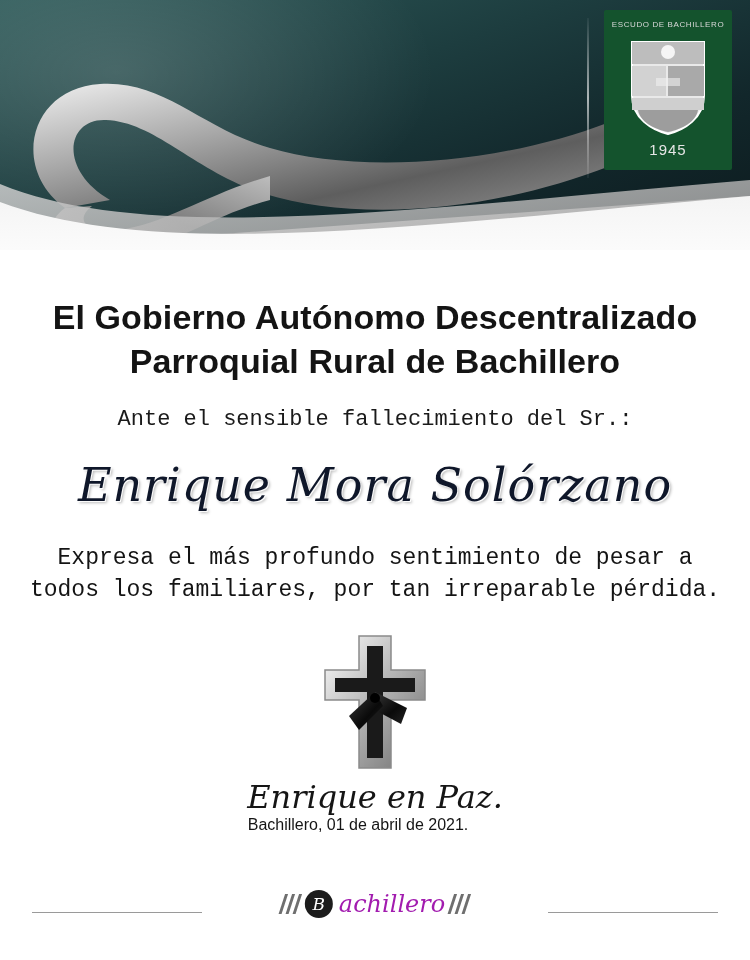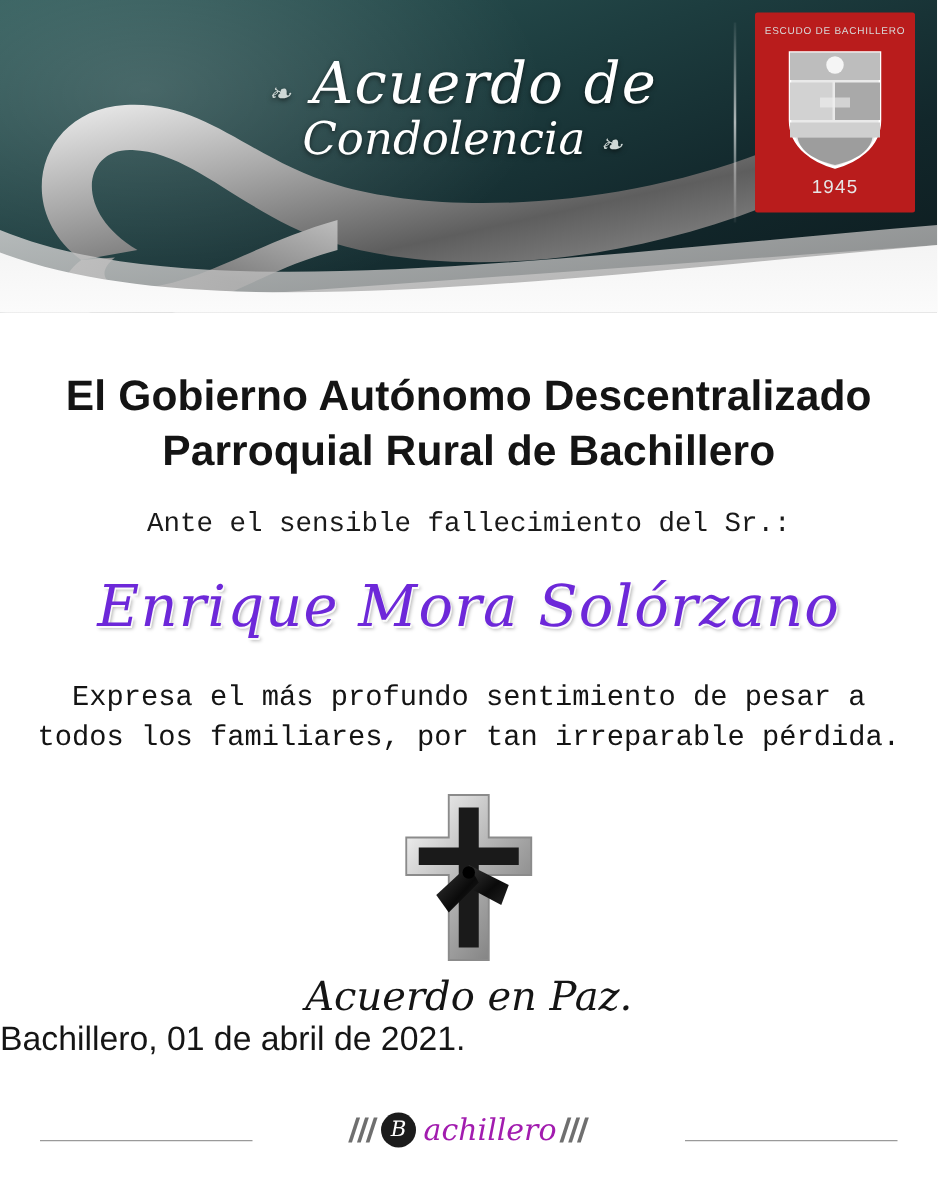--- a/index.html
+++ b/index.html
@@ -97,21 +97,21 @@
     background: linear-gradient(to bottom, rgba(255,255,255,0.05), rgba(255,255,255,0.65), rgba(255,255,255,0.05));
   }
 
   
   .crest {
     position: absolute;
     left: 604px;
     top: 10px;
     width: 128px;
     height: 160px;
-    background: #b91c1c;
+    background: #14532d;
     border-radius: 2px;
     overflow: hidden;
   }
   .crest-ring {
     position: absolute;
     left: 50%;
     top: 5px;
     transform: translateX(-50%);
     width: 118px;
     height: 20px;
@@ -160,21 +160,21 @@
     margin-top: 24px;
     color: #1a1a1a;
     font-family: Liberation Mono, monospace;
   }
   .name {
     margin-top: 26px;
     font-family: "DejaVu Serif", serif;
     font-style: italic;
     font-size: 46px;
     letter-spacing: 1px;
-    color: #6d28d9;
+    color: #0f172a;
     text-shadow: 1px 1px 0 rgba(255,255,255,0.9), 2px 2px 3px rgba(0,0,0,0.28);
   }
   .message {
     margin: 30px 28px 0 28px;
     font-size: 23px;
     line-height: 1.4;
     color: #141414;
     font-family: Liberation Mono, monospace;
   }
 
@@ -190,22 +190,22 @@
     margin-top: 6px;
     font-family: "DejaVu Serif", serif;
     font-style: italic;
     font-size: 32px;
     color: #151515;
     text-shadow: 1px 1px 0 rgba(255,255,255,0.85);
   }
 
   .place-date {
     padding-right: 34px;
-    text-align: left;
-    font-size: 27px;
+    text-align: center;
+    font-size: 16px;
     color: #151515;
   }
 
   
   .footer {
     position: absolute;
     left: 0;
     bottom: 18px;
     width: 750px;
     height: 60px;
@@ -293,30 +293,20 @@
         </linearGradient>
         <linearGradient id="gWaveGrey" x1="0" y1="0" x2="1" y2="1">
           <stop offset="0%" stop-color="#cfcfcf"></stop>
           <stop offset="100%" stop-color="#8d8d8d"></stop>
         </linearGradient>
       </defs>
       <path d="M0,34 C150,96 420,58 750,30 L750,130 L0,130 Z" fill="url(#gWaveGrey)" opacity="0.85"></path>
       <path d="M0,52 C160,112 430,74 750,46 L750,130 L0,130 Z" fill="url(#gWave)"></path>
     </svg>
 
-    <div class="header-title">
-      <div class="title-line1">
-        <span class="title-orn">❧</span>
-        <span>Acuerdo de</span>
-      </div>
-      <div class="title-line2">
-        <span>Condolencia</span>
-        <span class="title-orn">❧</span>
-      </div>
-    </div>
 
     <div class="title-divider"></div>
 
     <div class="crest">
       <div class="crest-ring">ESCUDO DE BACHILLERO</div>
       <svg class="crest-shield" viewBox="0 0 84 104">
         <path d="M6,8 L78,8 L78,62 C78,84 58,96 42,100 C26,96 6,84 6,62 Z" fill="#e9e9e9" stroke="#ffffff" stroke-width="2"></path>
         <path d="M6,8 L78,8 L78,30 L6,30 Z" fill="#bdbdbd"></path>
         <path d="M6,32 L40,32 L40,62 L6,62 Z" fill="#d2d2d2"></path>
         <path d="M42,32 L78,32 L78,62 L42,62 Z" fill="#a9a9a9"></path>
@@ -353,21 +343,21 @@
         <path d="M44,4 L76,4 L76,38 L110,38 L110,68 L76,68 L76,136 L44,136 L44,68 L10,68 L10,38 L44,38 Z" fill="url(#gCross)" stroke="#8b8b8b" stroke-width="1.5"></path>
 
         <path d="M52,14 L68,14 L68,46 L100,46 L100,60 L68,60 L68,126 L52,126 L52,60 L20,60 L20,46 L52,46 Z" fill="#1a1a1a"></path>
 
         <path d="M60,60 L92,76 L86,92 L56,76 Z" fill="url(#gRibbonBlack)"></path>
         <path d="M60,60 L34,84 L44,98 L68,74 Z" fill="url(#gRibbonBlack)"></path>
         <circle cx="60" cy="66" r="5" fill="#000000"></circle>
       </svg>
     </div>
 
-    <div class="rip">Acuerdo en Paz.</div>
+    <div class="rip">Enrique en Paz.</div>
 
     <div class="place-date">Bachillero, 01 de abril de 2021.</div>
   </div>
 
   <div class="footer">
     <div class="footer-line left"></div>
     <div class="footer-line right"></div>
     <div class="footer-brand">
       <div class="hatch">
           <i></i>

